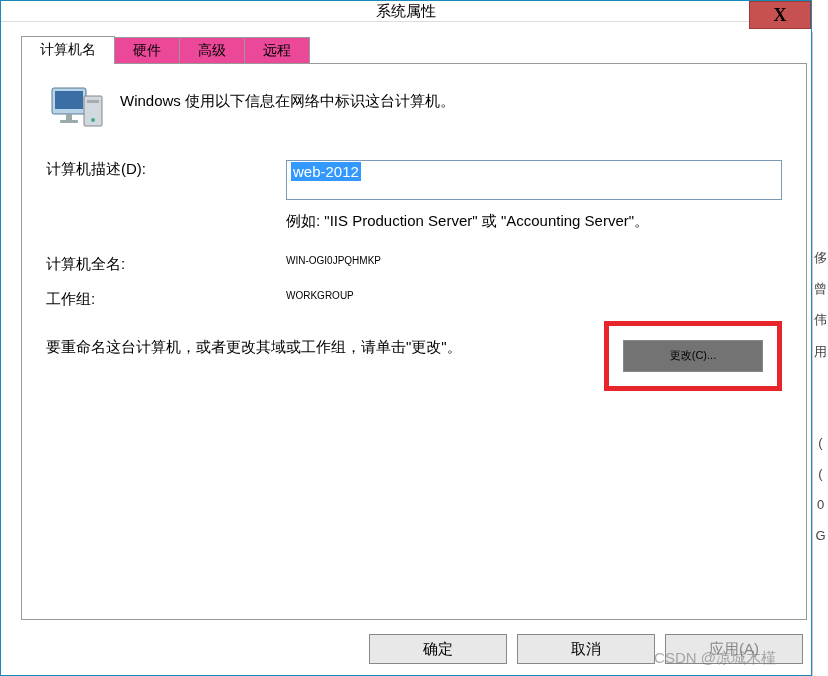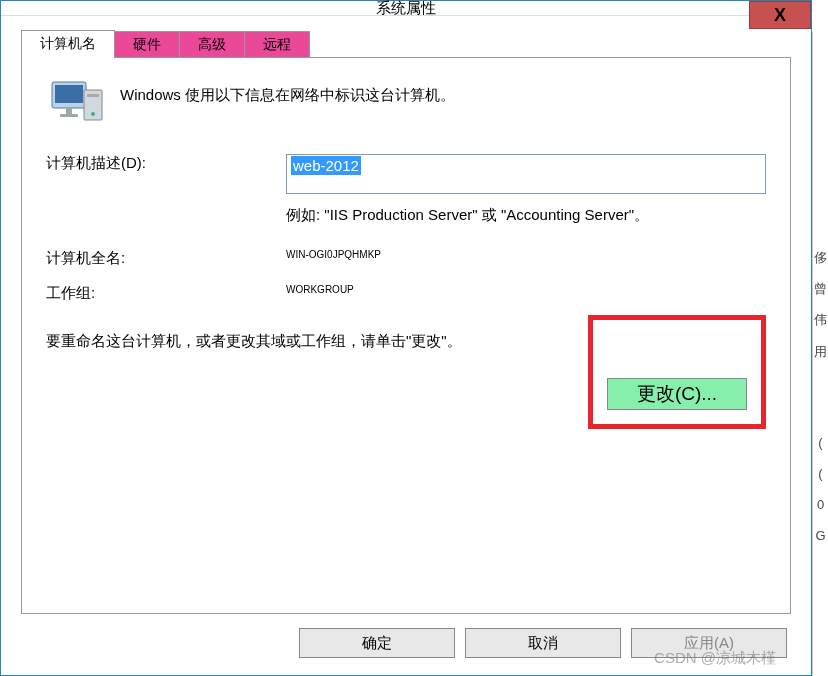--- a/index.html
+++ b/index.html
@@ -17,27 +17,28 @@
       position: relative;
     }
     .window {
       width: 812px;
       height: 676px;
       background: #fff;
       position: relative;
       border: 1px solid #1a8bb8;
     }
     .title-bar {
-      height: 15px;
+      height: 21px;
       background: #fff;
       display: flex;
       align-items: center;
       justify-content: center;
       position: relative;
       border-bottom: 1px solid #ddd;
+      font-family: Liberation Serif, serif;
     }
     .title-text {
       font-size: 15px;
       color: #000;
     }
     .close-btn {
       position: absolute;
       right: 0;
       top: 0;
       width: 62px;
@@ -46,21 +47,21 @@
       display: flex;
       align-items: center;
       justify-content: center;
       font-size: 18px;
       font-weight: bold;
       color: #000;
       cursor: pointer;
       border: 1px solid #a03838;
     }
     .content-area {
-      padding: 16px 20px 0 20px;
+      padding: 16px 4px 0 20px;
       height: calc(100% - 32px);
       display: flex;
       flex-direction: column;
     }
     .tab-row {
       display: flex;
       align-items: flex-end;
       height: 26px;
       position: relative;
     }
@@ -156,35 +157,34 @@
       position: absolute;
       right: 0;
       top: -14px;
       padding: 14px;
       border: 5px solid #e8252a;
     }
     .change-btn {
       width: 140px;
       height: 32px;
       border: 1px solid #888;
-      background: #86efac;
-      font-size: 19px;
+      background: #737373;
+      font-size: 11px;
       cursor: pointer;
       font-family: inherit;
-      margin-top: 44px;
     }
     .footer-buttons {
       display: flex;
       justify-content: flex-end;
       gap: 10px;
       padding: 14px 4px 0 0;
       margin-top: auto;
     }
     .footer-btn {
-      width: 156px;
+      width: 138px;
       height: 30px;
       border: 1px solid #888;
       background: #e8e8e8;
       font-size: 15px;
       cursor: pointer;
       font-family: inherit;
     }
     .footer-btn.disabled {
       color: #888;
     }

